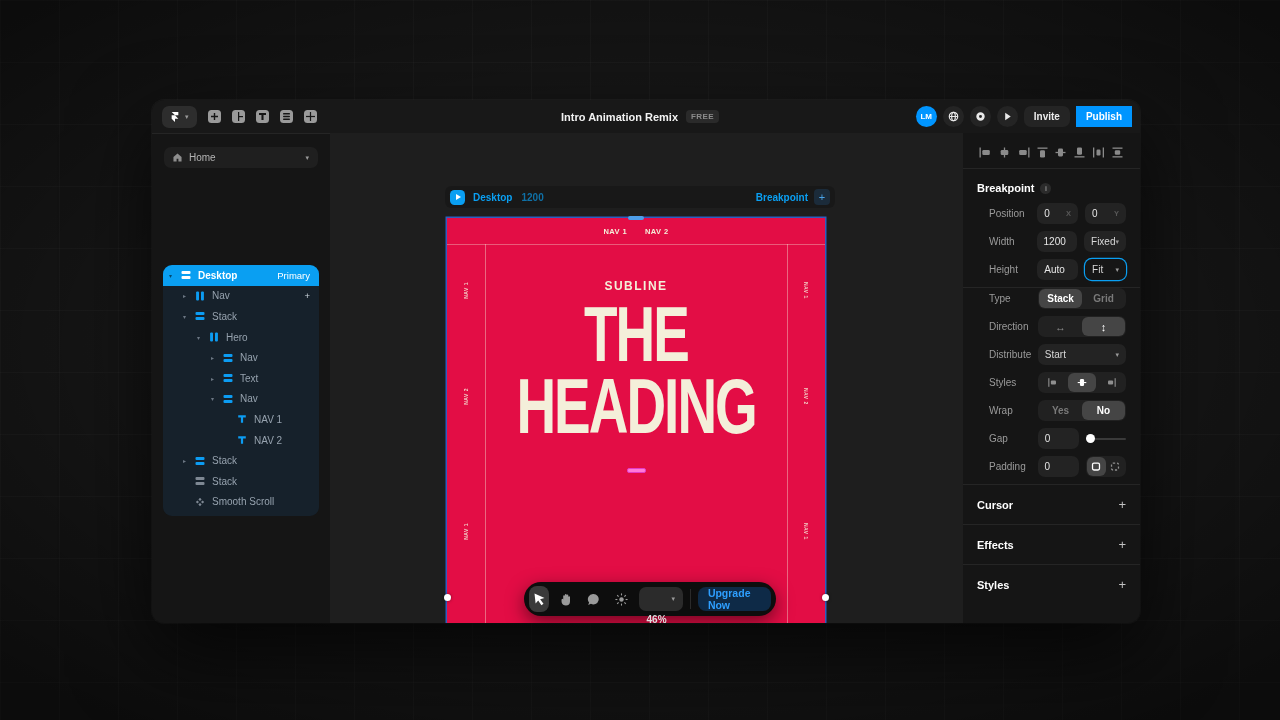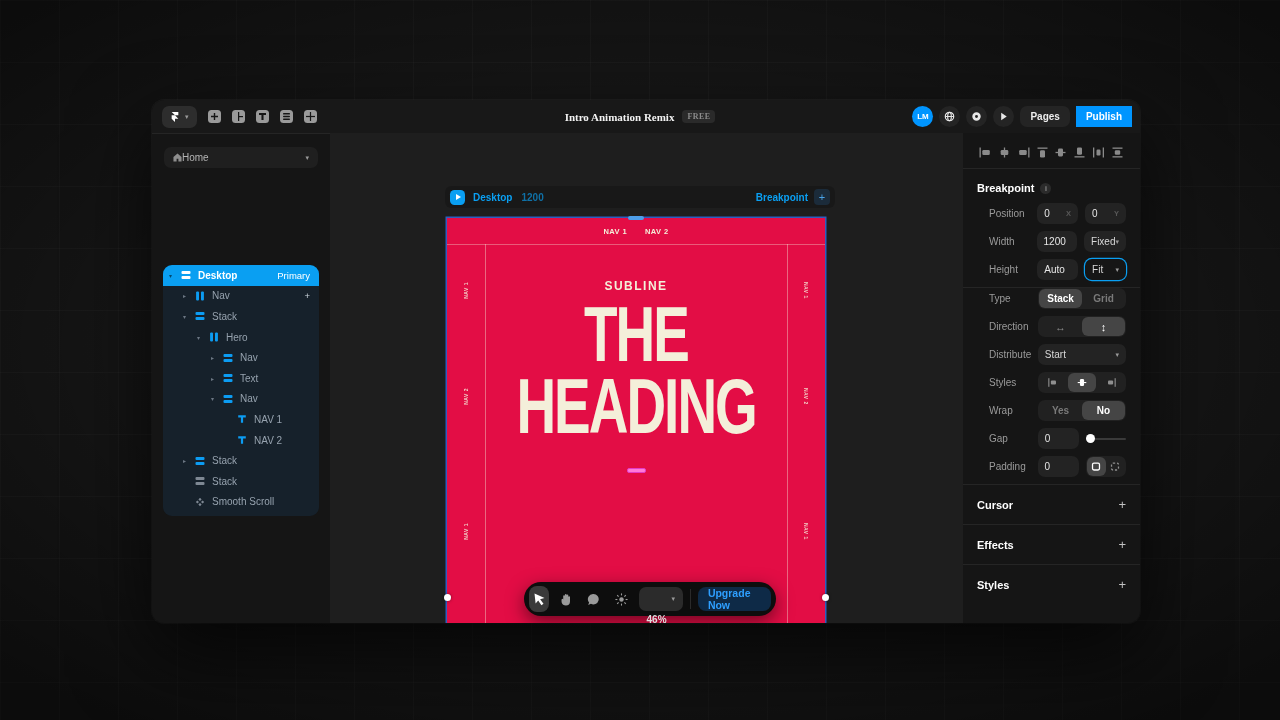--- a/index.html
+++ b/index.html
@@ -23,21 +23,21 @@
   .toolbar { position:absolute; left:0; top:0; right:0; height:33px; background:#181818;
     display:flex; align-items:center; }
   .tb-left { display:flex; align-items:center; gap:11px; padding-left:10px; }
   .logo-btn { display:flex; align-items:center; gap:5px; background:#2d2d2d; border-radius:7px;
     height:22px; padding:0 8px; cursor:pointer; }
   .logo-btn svg { width:10px; height:10px; fill:#fff; }
   .chev { font-size:7px; color:#9a9a9a; }
   .ins-icon { width:13px; height:13px; border-radius:3.5px; background:#9a9a9a; position:relative; cursor:pointer; }
   .ins-icon svg { position:absolute; inset:0; width:13px; height:13px; }
   .tb-title { position:absolute; left:0; right:12px; top:0; height:33px; display:flex;
-    align-items:center; justify-content:center; gap:8px; pointer-events:none;font-family:Liberation Serif, serif; }
+    align-items:center; justify-content:center; gap:8px; pointer-events:none; }
   .title-txt { color:#f2f2f2; font-size:11px; font-weight:700; }
   .free-badge { background:#2a2a2a; color:#8c8c8c; font-size:8px; font-weight:700;
     padding:2px 5px; border-radius:4px; letter-spacing:.4px; }
   .tb-right { position:absolute; right:8px; top:0; height:33px; display:flex; align-items:center; gap:6px; }
   .avatar { width:21px; height:21px; border-radius:50%; background:#0095ff; color:#fff;
     font-size:8px; font-weight:700; display:flex; align-items:center; justify-content:center; cursor:pointer; }
   .circ-btn { width:21px; height:21px; border-radius:50%; background:#242424; display:flex;
     align-items:center; justify-content:center; cursor:pointer; }
   .circ-btn svg { width:11px; height:11px; stroke:#e8e8e8; fill:none; stroke-width:1.3; }
   .circ-btn svg.filled { fill:#e8e8e8; stroke:none; }
@@ -47,21 +47,21 @@
     font-weight:700; display:flex; align-items:center; padding:0 10px; cursor:pointer; }
 
   
   .sidebar { position:absolute; left:0; top:33px; bottom:0; width:178px; background:#151515; }
   .tabs { display:flex; gap:2px; padding:14px 12px 12px 12px; }
   .tab { border-radius:7px; padding:5px 12px; font-size:10px; font-weight:600; color:#7c7c7c;
     background:#1c1c1c; cursor:pointer; }
   .tab.active { background:#3a3a3a; color:#fff; }
   .sb-divider { height:1px; background:rgba(255,255,255,0.07); }
   .home-select { margin:13px 12px 0 12px; height:21px; background:#1f1f1f; border-radius:7px;
-    display:flex; align-items:center; padding:0 9px; cursor:pointer; }
+    display:flex; align-items:center; gap:7px; padding:0 9px; cursor:pointer; }
   .home-select .lbl { flex:1; color:#b4b4b4; font-size:10px; }
   .home-select svg { width:9px; height:9px; fill:#8d8d8d; }
   .layer-tree { position:absolute; left:11px; right:11px; top:132px; background:#16212b;
     border-radius:9px; overflow:hidden; padding-bottom:4px; }
   .tree-row { height:20.6px; display:flex; align-items:center; cursor:pointer; }
   .tree-row .disc { width:9px; font-size:6px; color:#6b7682; flex:none; }
   .tree-row.sel { background:#0a9ff2; }
   .tree-row.sel .disc { color:rgba(0,0,0,0.55); }
   .tree-ic { width:10px; height:10px; margin:0 7px 0 3px; flex:none; }
   .tree-ic svg { width:10px; height:10px; display:block; }
@@ -230,21 +230,21 @@
         <div class="circ-btn">
           <svg viewBox="0 0 12 12" class="filled">
               <path d="M6 1.4a4.6 4.6 0 100 9.2 4.6 4.6 0 000-9.2zm0 3a1.6 1.6 0 110 3.2 1.6 1.6 0 010-3.2z"></path>
             </svg>
         </div>
         <div class="circ-btn">
           <svg viewBox="0 0 12 12" class="filled">
               <path d="M3.5 2l6 4-6 4z"></path>
             </svg>
         </div>
-        <div class="invite-btn">Pages</div>
+        <div class="invite-btn">Invite</div>
         <div class="publish-btn">Publish</div>
       </div>
     </div>
 
     <div class="sidebar">
       <div class="sb-divider"></div>
       <div class="home-select">
         <svg viewBox="0 0 10 10">
             <path d="M5 0.5L9.5 4.5V9.5H6V6.5H4V9.5H0.5V4.5z"></path>
           </svg>

